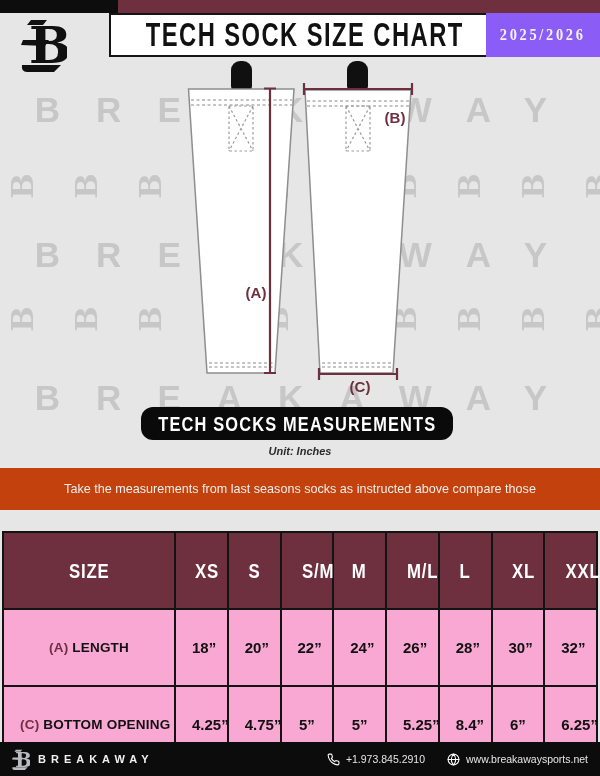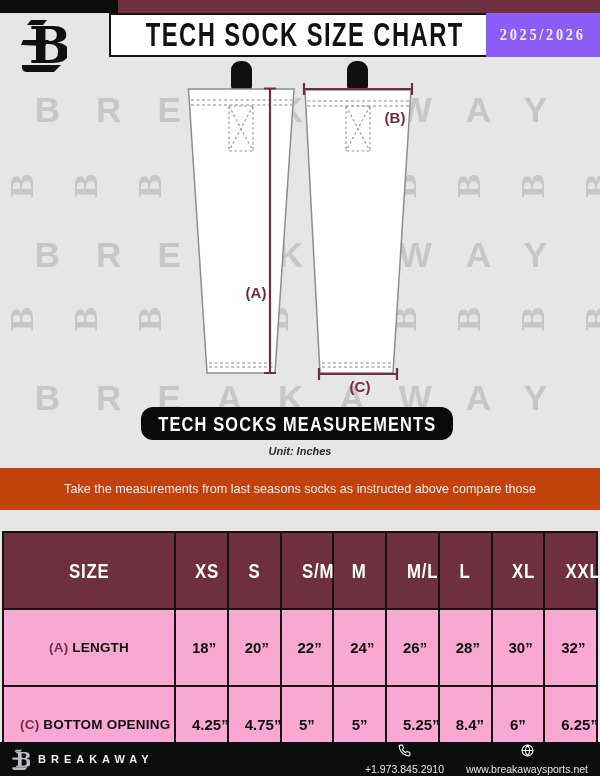--- a/index.html
+++ b/index.html
@@ -54,21 +54,21 @@
   .size-table tbody td{height:43px;background:#f9a8d4;font-weight:700;font-size:15px;color:#111;}
   .size-table tbody td.lbl{font-size:13.5px;letter-spacing:.2px;white-space:nowrap;}
   .size-table tbody td.lbl .pfx{color:#6e2f3f;}
 
   
   .footer{position:absolute;left:0;top:742px;width:600px;height:34px;background:#0c0c0c;z-index:5;
     display:flex;align-items:center;box-sizing:border-box;padding:0 12px;}
   .f-brand{display:flex;align-items:center;gap:8px;}
   .f-brand .name{color:#f0f0f0;font-size:11px;font-weight:700;letter-spacing:5px;white-space:nowrap;}
   .f-spacer{flex:1;}
-  .f-item{display:flex;align-items:center;gap:6px;margin-left:22px;flex-direction:column;}
+  .f-item{display:flex;align-items:center;gap:6px;margin-left:22px;}
   .f-item .txt{color:#e6e6e6;font-size:10.5px;white-space:nowrap;}
   .f-item svg{display:block;}
 </style>
 </head>
 <body>
 
 <div class="page">
 
   <div class="top-strip">
     <div class="blk"></div>

